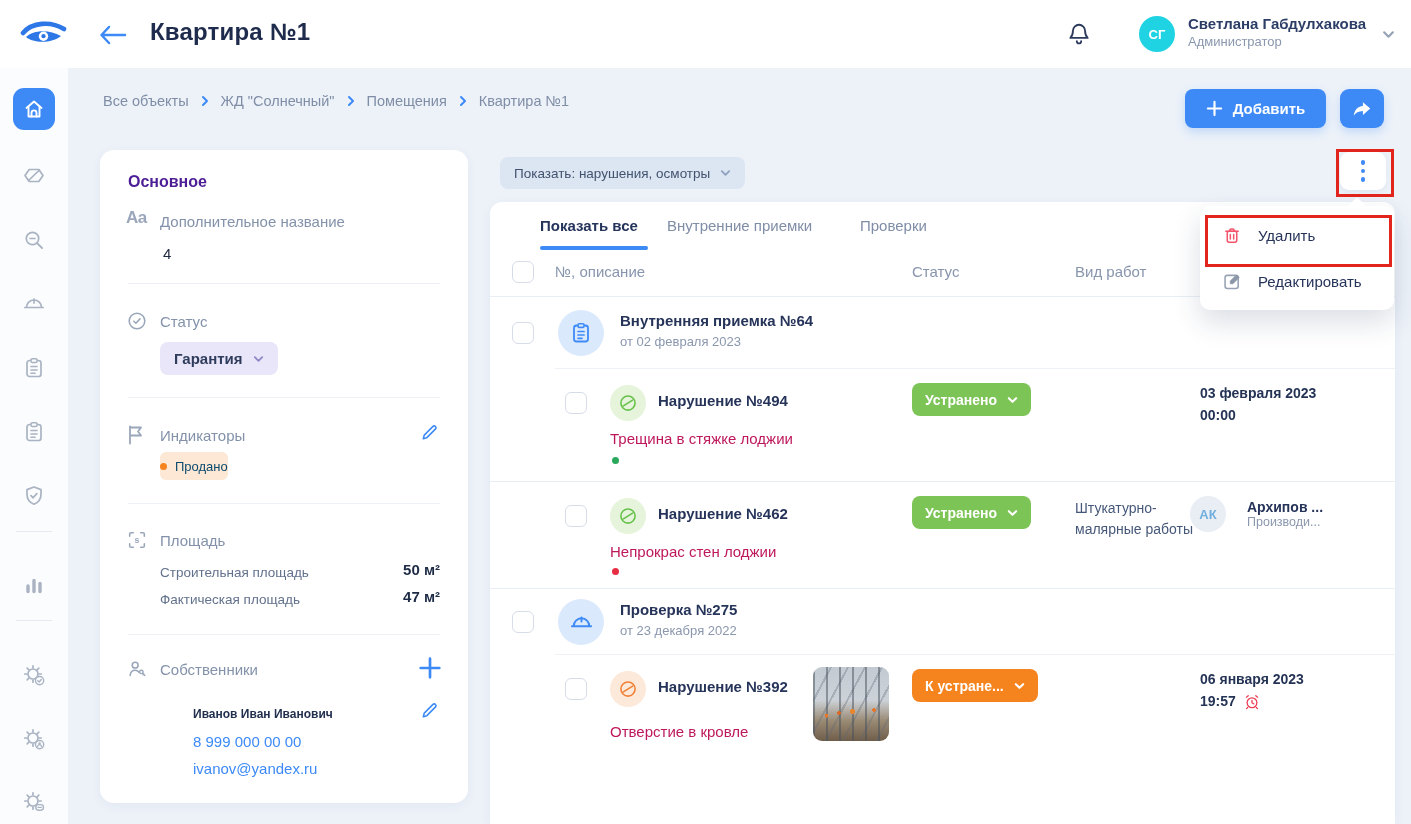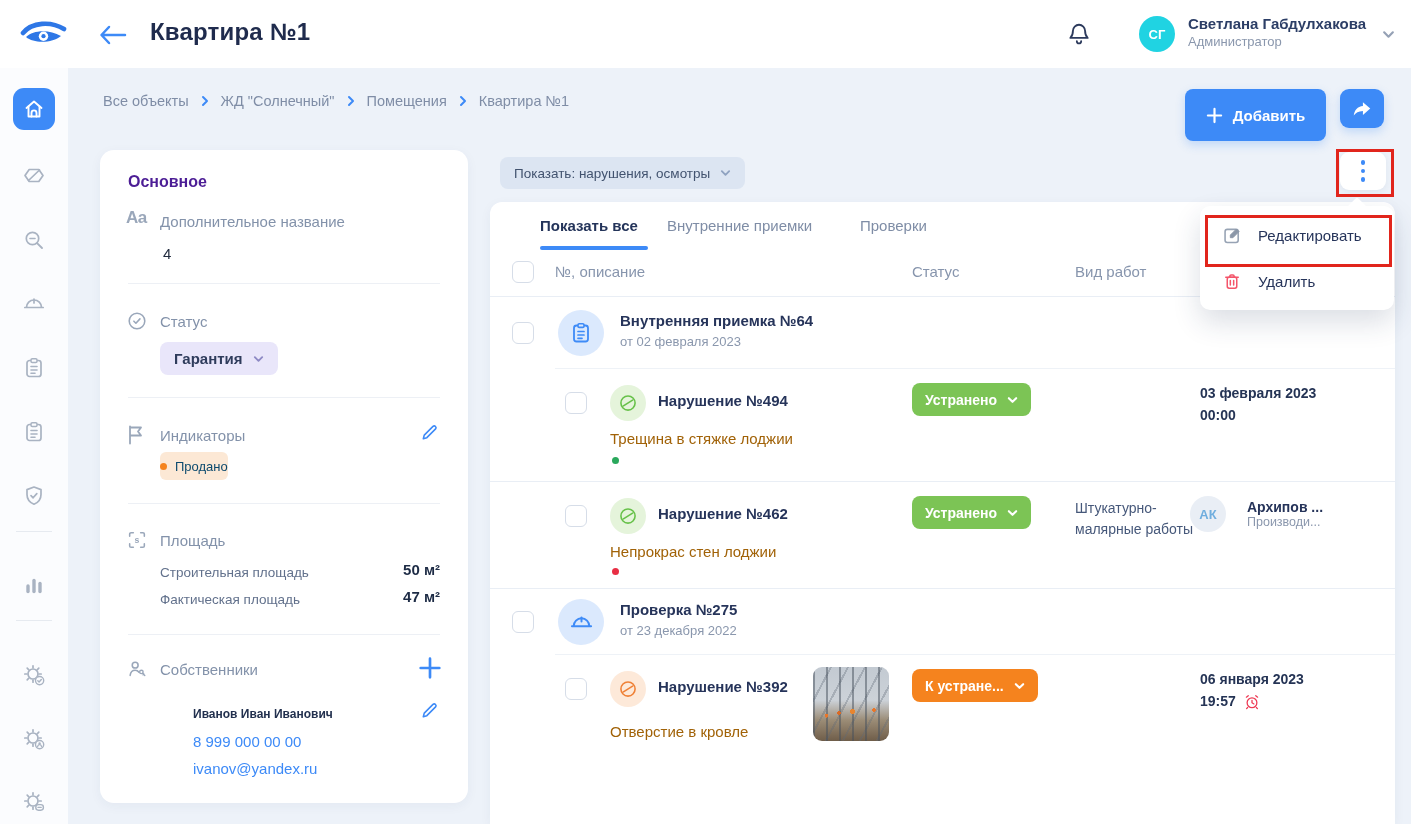--- a/index.html
+++ b/index.html
@@ -25,21 +25,21 @@
   .side-item{position:absolute;left:22px;width:24px;height:24px;color:#a9b3c2;cursor:pointer;}
   .side-active{position:absolute;left:13px;top:20px;width:42px;height:42px;background:#3d8af7;border-radius:11px;
     display:flex;align-items:center;justify-content:center;color:#fff;cursor:pointer;}
   .side-div{position:absolute;left:16px;width:36px;border-top:1px solid #e6eaf0;}
 
   
   .breadcrumbs{position:absolute;left:103px;top:93px;display:flex;align-items:center;gap:12px;
     font-size:14.5px;color:#7f8da6;z-index:10;}
   .crumb{cursor:pointer;}
   .crumb-sep{color:#3d8af7;}
-  .add-btn{position:absolute;left:1185px;top:89px;width:141px;height:52px;background:#3d8af7;border:none;border-radius:8px;
+  .add-btn{position:absolute;left:1185px;top:89px;width:141px;height:39px;background:#3d8af7;border:none;border-radius:8px;
     color:#fff;font-size:15px;font-weight:700;display:flex;align-items:center;justify-content:center;gap:10px;cursor:pointer;
     font-family:inherit;box-shadow:0 4px 10px rgba(61,138,247,.25);}
   .share-btn{position:absolute;left:1340px;top:89px;width:44px;height:39px;background:#3d8af7;border:none;border-radius:9px;
     display:flex;align-items:center;justify-content:center;cursor:pointer;box-shadow:0 4px 10px rgba(61,138,247,.25);}
 
   
   .info-card{position:absolute;left:100px;top:150px;width:368px;height:653px;background:#fff;border-radius:14px;
     box-shadow:0 3px 12px rgba(45,65,105,.05);}
   .card-h{position:absolute;left:28px;top:23px;font-size:16px;font-weight:700;color:#4c1d95;}
   .f-ic{position:absolute;left:26px;color:#9aa7ba;}
@@ -88,21 +88,21 @@
   .g-title{position:absolute;left:130px;font-size:15px;font-weight:700;color:#26345a;}
   .g-date{position:absolute;left:130px;font-size:13px;color:#8a97ad;}
   .g-div{position:absolute;left:65px;right:0;bottom:0;border-top:1px solid #eef2f7;}
 
   .v-row{position:relative;border-bottom:1px solid #e9eef5;}
   .v-icon{position:absolute;left:120px;top:16px;width:36px;height:36px;border-radius:50%;
     display:flex;align-items:center;justify-content:center;}
   .v-icon.green{background:#e5f4db;color:#67c149;}
   .v-icon.orange{background:#fde9d9;color:#ef8136;}
   .v-title{position:absolute;left:168px;top:23px;font-size:15px;font-weight:700;color:#26345a;}
-  .v-desc{position:absolute;left:120px;font-size:15px;color:#a16207;}
+  .v-desc{position:absolute;left:120px;font-size:15px;color:#be185d;}
   .v-dot{position:absolute;left:122px;width:7px;height:7px;border-radius:50%;}
   .v-dot.green{background:#2aa85c;}
   .v-dot.red{background:#e82e44;}
   .status-btn{position:absolute;left:422px;top:14px;height:33px;padding:0 13px;border:none;border-radius:8px;
     display:inline-flex;align-items:center;gap:10px;color:#fff;font-size:14px;font-weight:700;cursor:pointer;font-family:inherit;}
   .status-btn.green{background:#7cc455;}
   .status-btn.orange{background:#f5831e;}
   .work-cell{position:absolute;left:585px;top:16px;width:118px;font-size:14px;color:#46587a;line-height:1.5;}
   .last-cell{position:absolute;left:710px;top:14px;width:185px;font-size:14px;font-weight:600;color:#253455;line-height:1.55;}
   .assignee{position:absolute;left:700px;top:14px;display:flex;align-items:center;gap:21px;}
@@ -575,36 +575,36 @@
           </span>
         </div>
       </div>
     </div>
   </section>
 
   <div class="menu">
     <div class="menu-arrow"></div>
     <div class="menu-item">
       <span class="mi">
-        <svg width="21" height="21" viewBox="0 0 24 24">
-          <rect x="3.5" y="5" width="15" height="15" rx="2.6" fill="none" stroke="#97a3b4" stroke-width="1.8"></rect>
-          <path d="M9.5 14.5v-3l7-7 3 3-7 7z" fill="#8b97a8" stroke="#8b97a8" stroke-width="1" stroke-linejoin="round"></path>
-        </svg>
-      </span>
-      <span>Редактировать</span>
-    </div>
-    <div class="menu-item">
-      <span class="mi">
         <svg width="20" height="21" viewBox="0 0 24 24">
           <path d="M4.5 7h15" stroke="#f4556a" stroke-width="1.8" stroke-linecap="round"></path>
           <path d="M9.5 7V5.4a1.3 1.3 0 0 1 1.3-1.3h2.4a1.3 1.3 0 0 1 1.3 1.3V7" fill="none" stroke="#f4556a" stroke-width="1.8"></path>
           <rect x="6.3" y="7" width="11.4" height="13" rx="2.2" fill="none" stroke="#f4556a" stroke-width="1.8"></rect>
           <path d="M10 10.8v5.4 M14 10.8v5.4" stroke="#f4556a" stroke-width="1.8" stroke-linecap="round"></path>
         </svg>
       </span>
       <span>Удалить</span>
     </div>
+    <div class="menu-item">
+      <span class="mi">
+        <svg width="21" height="21" viewBox="0 0 24 24">
+          <rect x="3.5" y="5" width="15" height="15" rx="2.6" fill="none" stroke="#97a3b4" stroke-width="1.8"></rect>
+          <path d="M9.5 14.5v-3l7-7 3 3-7 7z" fill="#8b97a8" stroke="#8b97a8" stroke-width="1" stroke-linejoin="round"></path>
+        </svg>
+      </span>
+      <span>Редактировать</span>
+    </div>
   </div>
 
   <div class="ann ann-kebab"></div>
   <div class="ann ann-edit"></div>
 
 </div>
 
 </body></html>

